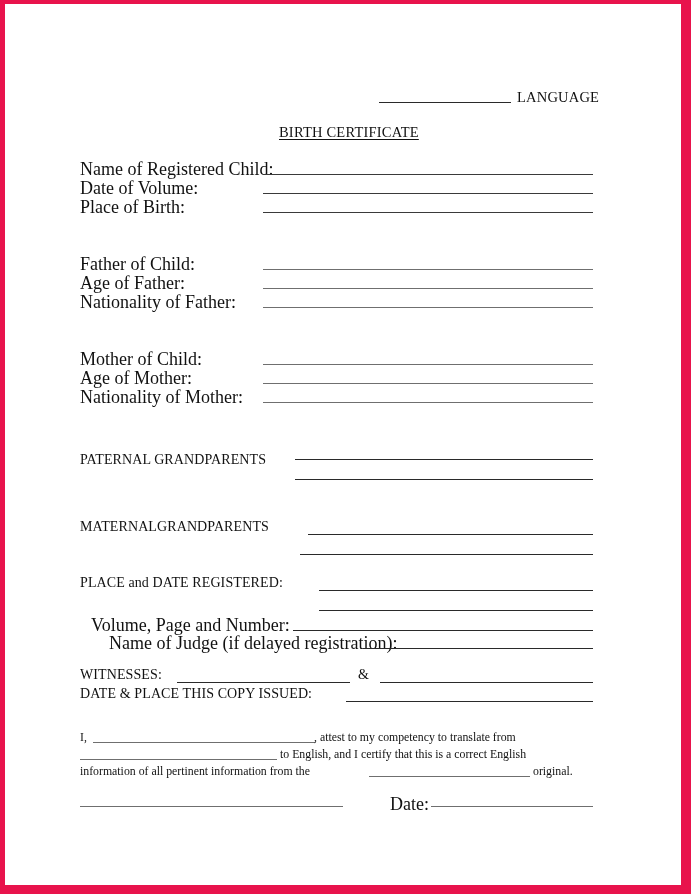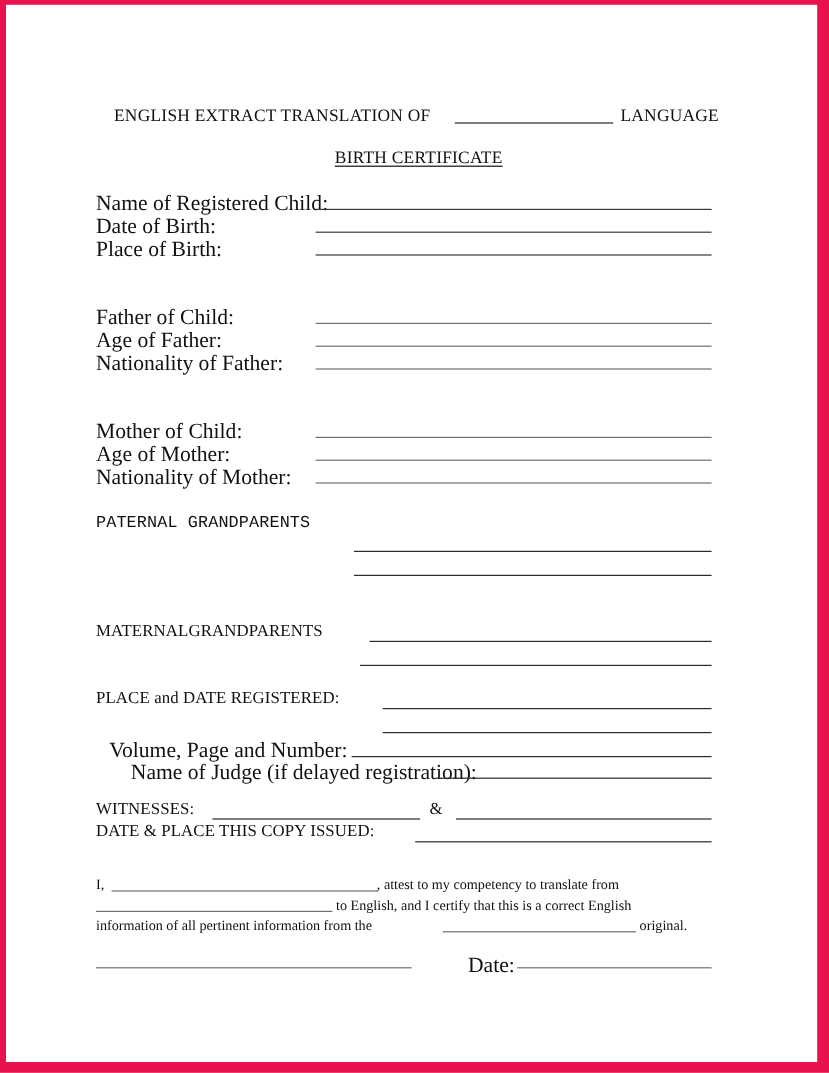--- a/index.html
+++ b/index.html
@@ -55,30 +55,29 @@
     letter-spacing:.5px;
     font-weight:bold;
   }
 </style>
 </head>
 <body>
 
 <div class="page">
   <div class="doc">
 
-    <div class="txt hdr" style="left:90px;top:85px;">ENGLISH EXTRACT TRANSLATION OF</div>
     <div class="ln dark" style="left:374px;top:98px;width:132px;"></div>
     <div class="txt hdr" style="left:512px;top:85px;">LANGUAGE</div>
 
     <div class="txt title" style="left:274px;top:120px;">BIRTH CERTIFICATE</div>
 
     <div class="txt lbl" style="left:75px;top:155px;">Name of Registered Child:</div>
     <div class="ln" style="left:258px;top:170px;width:330px;"></div>
 
-    <div class="txt lbl" style="left:75px;top:174px;">Date of Birth:</div>
+    <div class="txt lbl" style="left:75px;top:174px;">Date of Volume:</div>
     <div class="ln" style="left:258px;top:189px;width:330px;"></div>
 
     <div class="txt lbl" style="left:75px;top:193px;">Place of Birth:</div>
     <div class="ln" style="left:258px;top:208px;width:330px;"></div>
 
     <div class="txt lbl" style="left:75px;top:250px;">Father of Child:</div>
     <div class="ln thin" style="left:258px;top:265px;width:330px;"></div>
 
     <div class="txt lbl" style="left:75px;top:269px;">Age of Father:</div>
     <div class="ln thin" style="left:258px;top:284px;width:330px;"></div>
@@ -88,21 +87,21 @@
 
     <div class="txt lbl" style="left:75px;top:345px;">Mother of Child:</div>
     <div class="ln thin" style="left:258px;top:360px;width:330px;"></div>
 
     <div class="txt lbl" style="left:75px;top:364px;">Age of Mother:</div>
     <div class="ln thin" style="left:258px;top:379px;width:330px;"></div>
 
     <div class="txt lbl" style="left:75px;top:383px;">Nationality of Mother:</div>
     <div class="ln thin" style="left:258px;top:398px;width:330px;"></div>
 
-    <div class="txt caps" style="left:75px;top:424px;font-family:Liberation Mono, monospace;">PATERNAL GRANDPARENTS</div>
+    <div class="txt caps" style="left:75px;top:448px;">PATERNAL GRANDPARENTS</div>
     <div class="ln dark" style="left:290px;top:455px;width:298px;"></div>
     <div class="ln dark" style="left:290px;top:475px;width:298px;"></div>
 
     <div class="txt caps" style="left:75px;top:515px;">MATERNALGRANDPARENTS</div>
     <div class="ln dark" style="left:303px;top:530px;width:285px;"></div>
     <div class="ln dark" style="left:295px;top:550px;width:293px;"></div>
 
     <div class="txt caps" style="left:75px;top:571px;">PLACE and DATE REGISTERED:</div>
     <div class="ln dark" style="left:314px;top:586px;width:274px;"></div>
     <div class="ln dark" style="left:314px;top:606px;width:274px;"></div>

